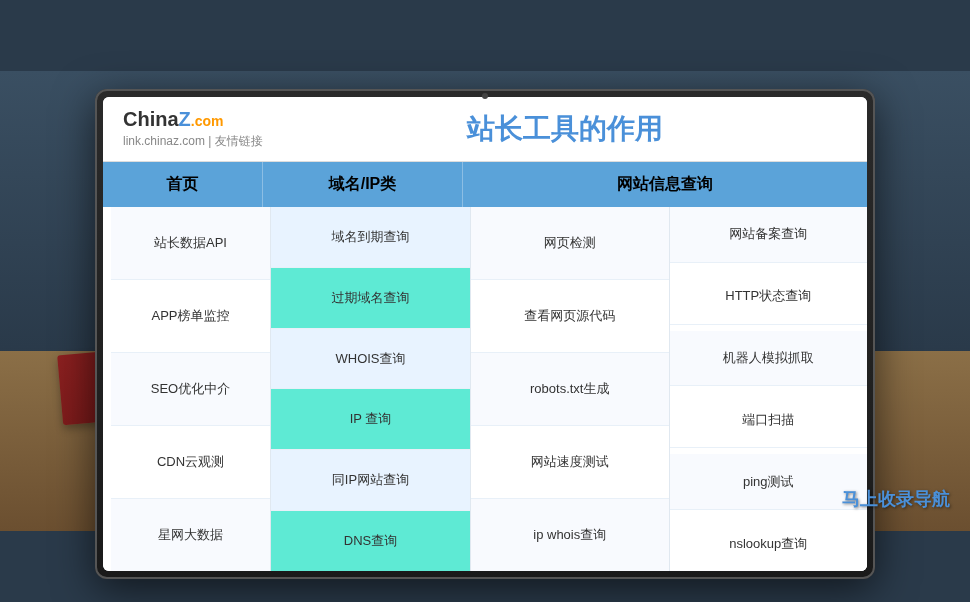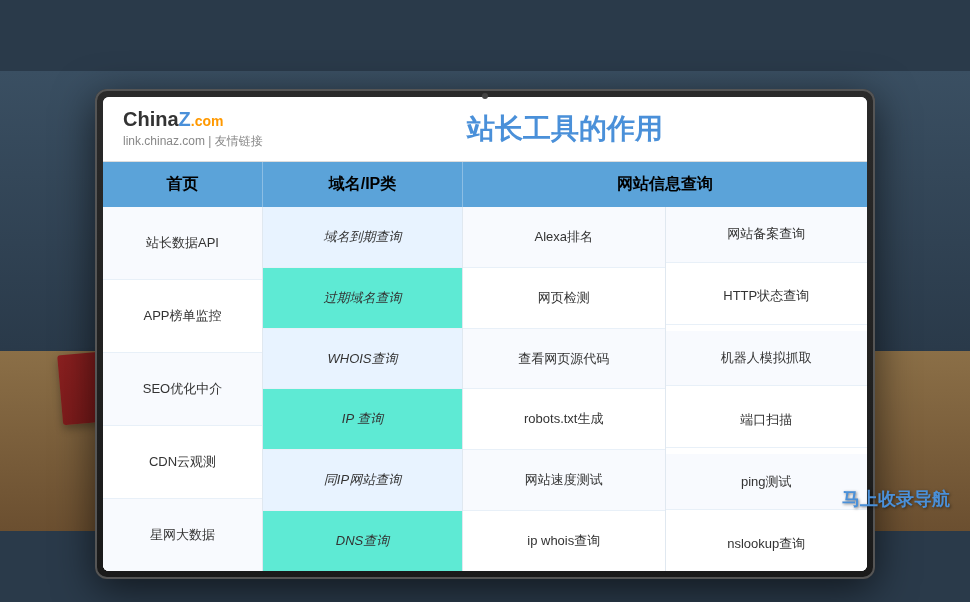--- a/index.html
+++ b/index.html
@@ -233,37 +233,37 @@
 
     .nav-col-info {
       flex: 1;
     }
 
     
     .content-grid {
       flex: 1;
       display: flex;
       background: white;
+      padding-left: 8px;
     }
 
     .col-home {
       width: 160px;
       background: white;
       border-right: 1px solid #e0e8f0;
       display: flex;
       flex-direction: column;
     }
 
     .col-domain {
       width: 200px;
       background: #f0f7ff;
       border-right: 1px solid #e0e8f0;
       display: flex;
       flex-direction: column;
-      font-style: italic;
     }
 
     .col-info {
       flex: 1;
       background: white;
       display: flex;
     }
 
     .col-info-left {
       flex: 1;
@@ -374,21 +374,20 @@
           <div class="cell">域名到期查询</div>
           <div class="cell">过期域名查询</div>
           <div class="cell">WHOIS查询</div>
           <div class="cell">IP 查询</div>
           <div class="cell">同IP网站查询</div>
           <div class="cell">DNS查询</div>
         </div>
 
         <div class="col-info">
           <div class="col-info-left">
-            <div class="cell">Alexa排名</div>
             <div class="cell">网页检测</div>
             <div class="cell">查看网页源代码</div>
             <div class="cell">robots.txt生成</div>
             <div class="cell">网站速度测试</div>
             <div class="cell">ip whois查询</div>
           </div>
           <div class="col-info-right">
             <div class="cell">网站备案查询</div>
             <div class="cell">HTTP状态查询</div>
             <div class="cell">机器人模拟抓取</div>

